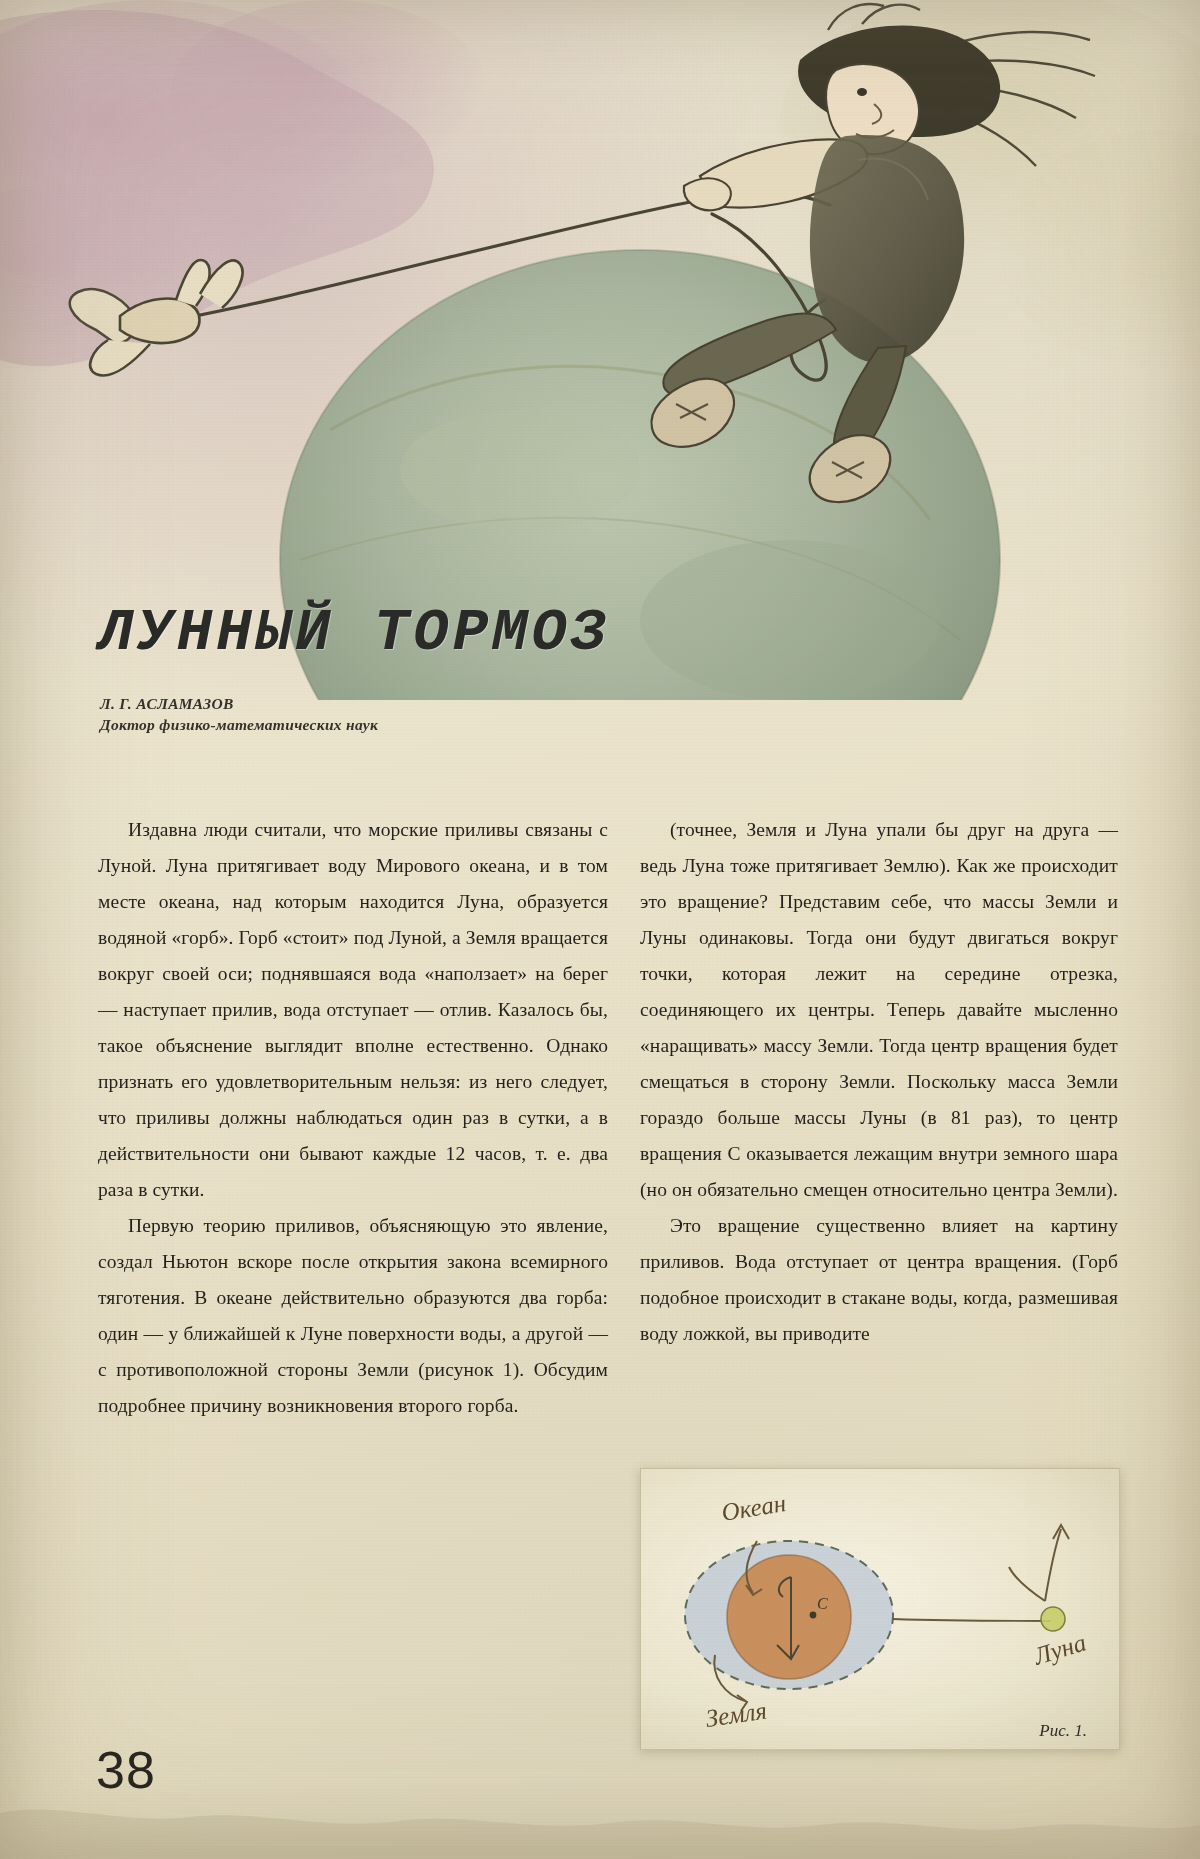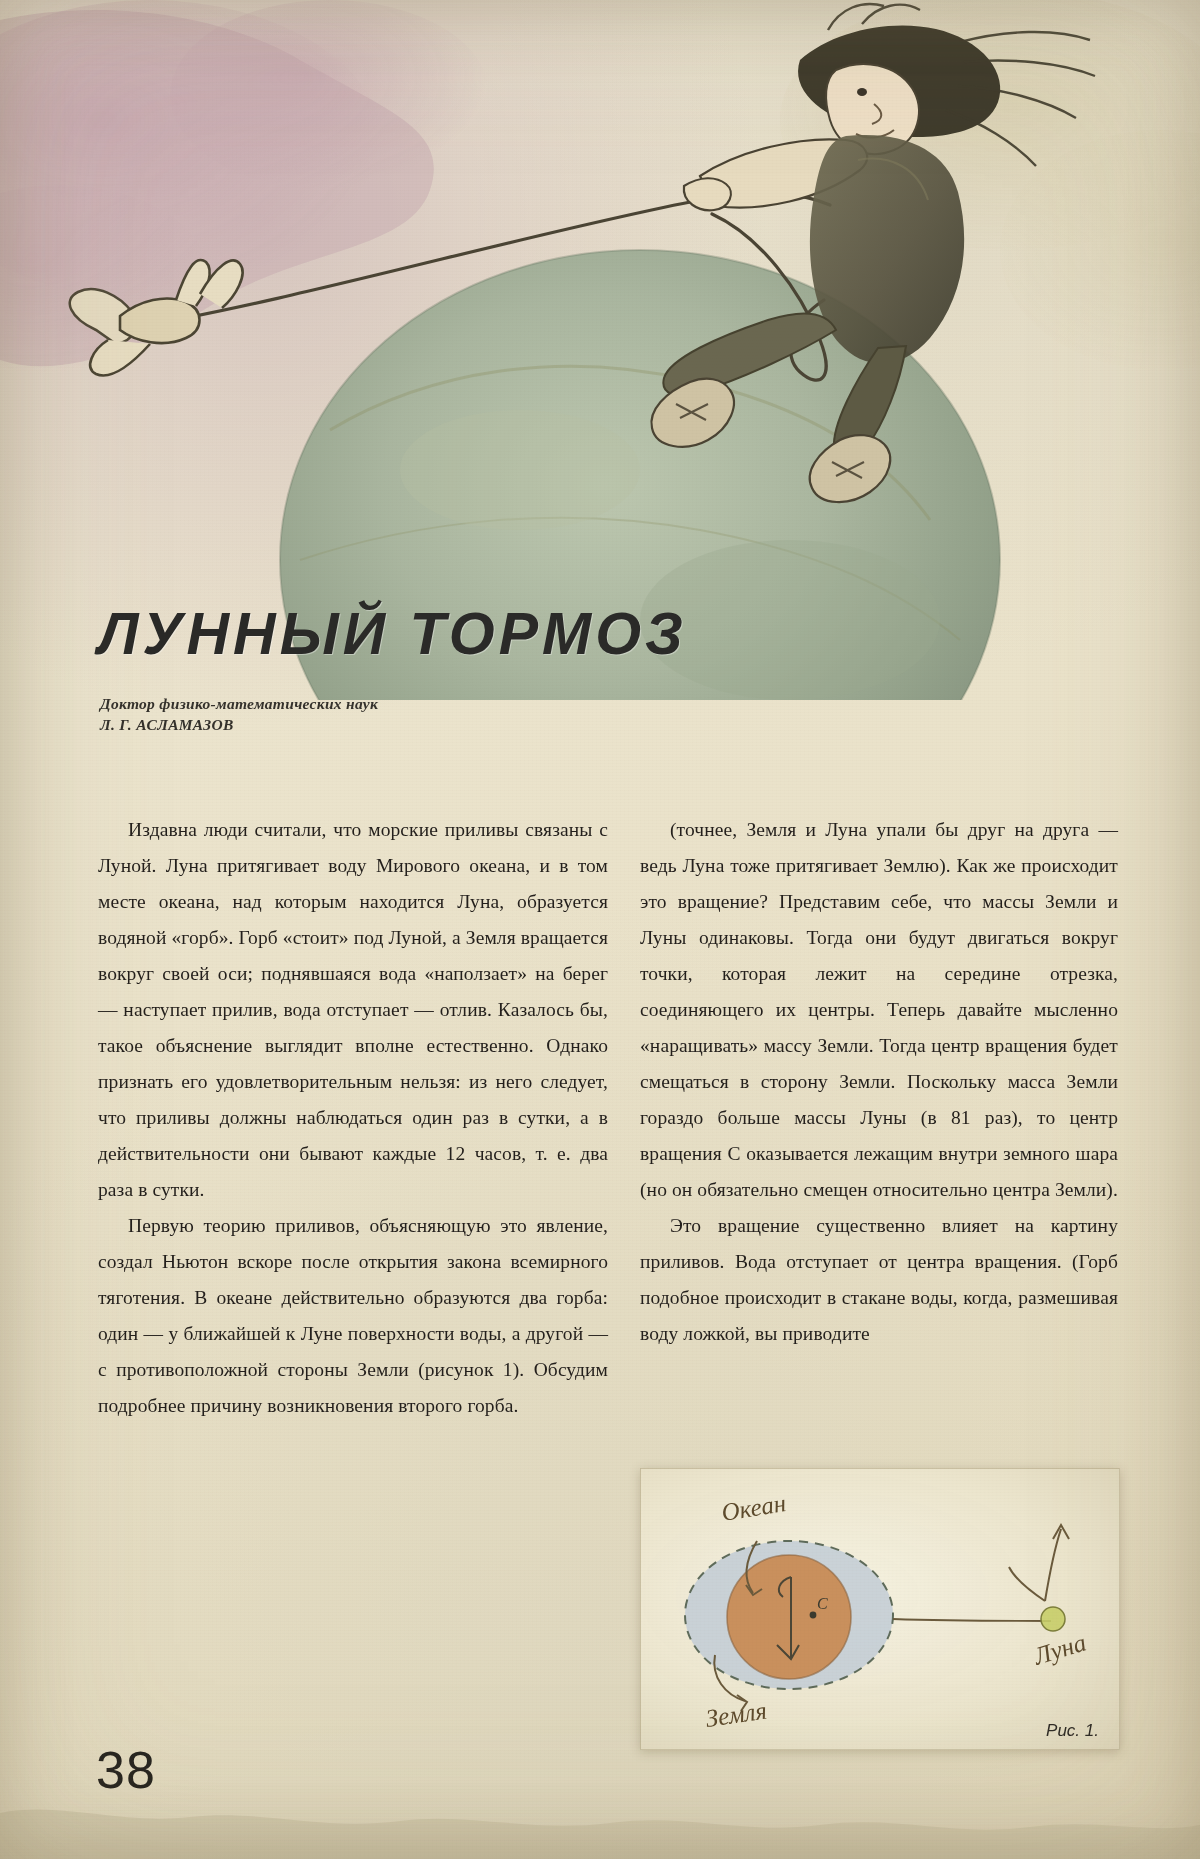--- a/index.html
+++ b/index.html
@@ -45,21 +45,21 @@
     pointer-events: none;
   }
   .illo svg { display:block; width:1200px; height:700px; }
 
   
   .title {
     position: absolute;
     left: 98px;
     top: 600px;
     width: 860px;
-    font-family: Liberation Sans, sans-serif;
+    font-family: Liberation Mono, monospace;
     font-style: italic;
     font-weight: 700;
     font-size: 59px;
     letter-spacing: 4px;
     color: #2a2a28;
     text-shadow: 1px 1px 0 rgba(255,255,255,0.35);
   }
   .byline {
     position: absolute;
     left: 100px;
@@ -100,23 +100,23 @@
     width: 478px;
     height: 280px;
     background:
       radial-gradient(ellipse at 40% 45%, rgba(247,243,227,0.95) 0%, rgba(236,230,206,0.92) 60%, rgba(222,214,186,0.92) 100%);
     box-shadow: 0 2px 10px rgba(90,75,45,0.25);
     border: 1px solid rgba(150,134,98,0.35);
   }
   .figure svg { display:block; width:100%; height:100%; }
   .figcap {
     position: absolute;
-    right: 20px;
+    right: 32px;
     bottom: 8px;
-    font-family: Liberation Sans, sans-serif;
+    font-family: Liberation Serif, serif;
     font-style: italic;
     font-size: 17px;
     color: #2f2b26;
   }
   
   .folio {
     position: absolute;
     left: 96px;
     top: 1740px;
     font-family: "Liberation Sans", sans-serif;
@@ -232,22 +232,22 @@
         <g stroke="#5a5240" stroke-width="2" fill="none">
           <path d="M676 404 L 706 420 M 680 418 L 708 404"></path>
           <path d="M832 462 L 862 478 M 836 476 L 864 462"></path>
         </g>
       </g>
     </svg>
   </div>
 
   <div class="title">ЛУННЫЙ ТОРМОЗ</div>
   <div class="byline">
+    <div>Л. Г. АСЛАМАЗОВ</div>
     <div>Доктор физико-математических наук</div>
-    <div>Л. Г. АСЛАМАЗОВ</div>
   </div>
 
   <div class="col col-left">
     <p class="first">Издавна люди считали, что морские приливы связаны с Луной. Луна притягивает воду Мирового океана, и в том месте океана, над которым находится Луна, образуется водяной «горб». Горб «стоит» под Луной, а Земля вращается вокруг своей оси; поднявшаяся вода «наползает» на берег — наступает прилив, вода отступает — отлив. Казалось бы, такое объяснение выглядит вполне естественно. Однако признать его удовлетворительным нельзя: из него следует, что приливы должны наблюдаться один раз в сутки, а в действительности они бывают каждые 12 часов, т. е. два раза в сутки.</p>
     <p>Первую теорию приливов, объясняющую это явление, создал Ньютон вскоре после открытия закона всемирного тяготения. В океане действительно образуются два горба: один — у ближайшей к Луне поверхности воды, а другой — с противоположной стороны Земли (рисунок 1). Обсудим подробнее причину возникновения второго горба.</p>
   </div>
 
   <div class="col col-right">
     <p class="first">(точнее, Земля и Луна упали бы друг на друга — ведь Луна тоже притягивает Землю). Как же происходит это вращение? Представим себе, что массы Земли и Луны одинаковы. Тогда они будут двигаться вокруг точки, которая лежит на середине отрезка, соединяющего их центры. Теперь давайте мысленно «наращивать» массу Земли. Тогда центр вращения будет смещаться в сторону Земли. Поскольку масса Земли гораздо больше массы Луны (в 81 раз), то центр вращения С оказывается лежащим внутри земного шара (но он обязательно смещен относительно центра Земли).</p>
     <p>Это вращение существенно влияет на картину приливов. Вода отступает от центра вращения. (Горб подобное происходит в стакане воды, когда, размешивая воду ложкой, вы приводите</p>

